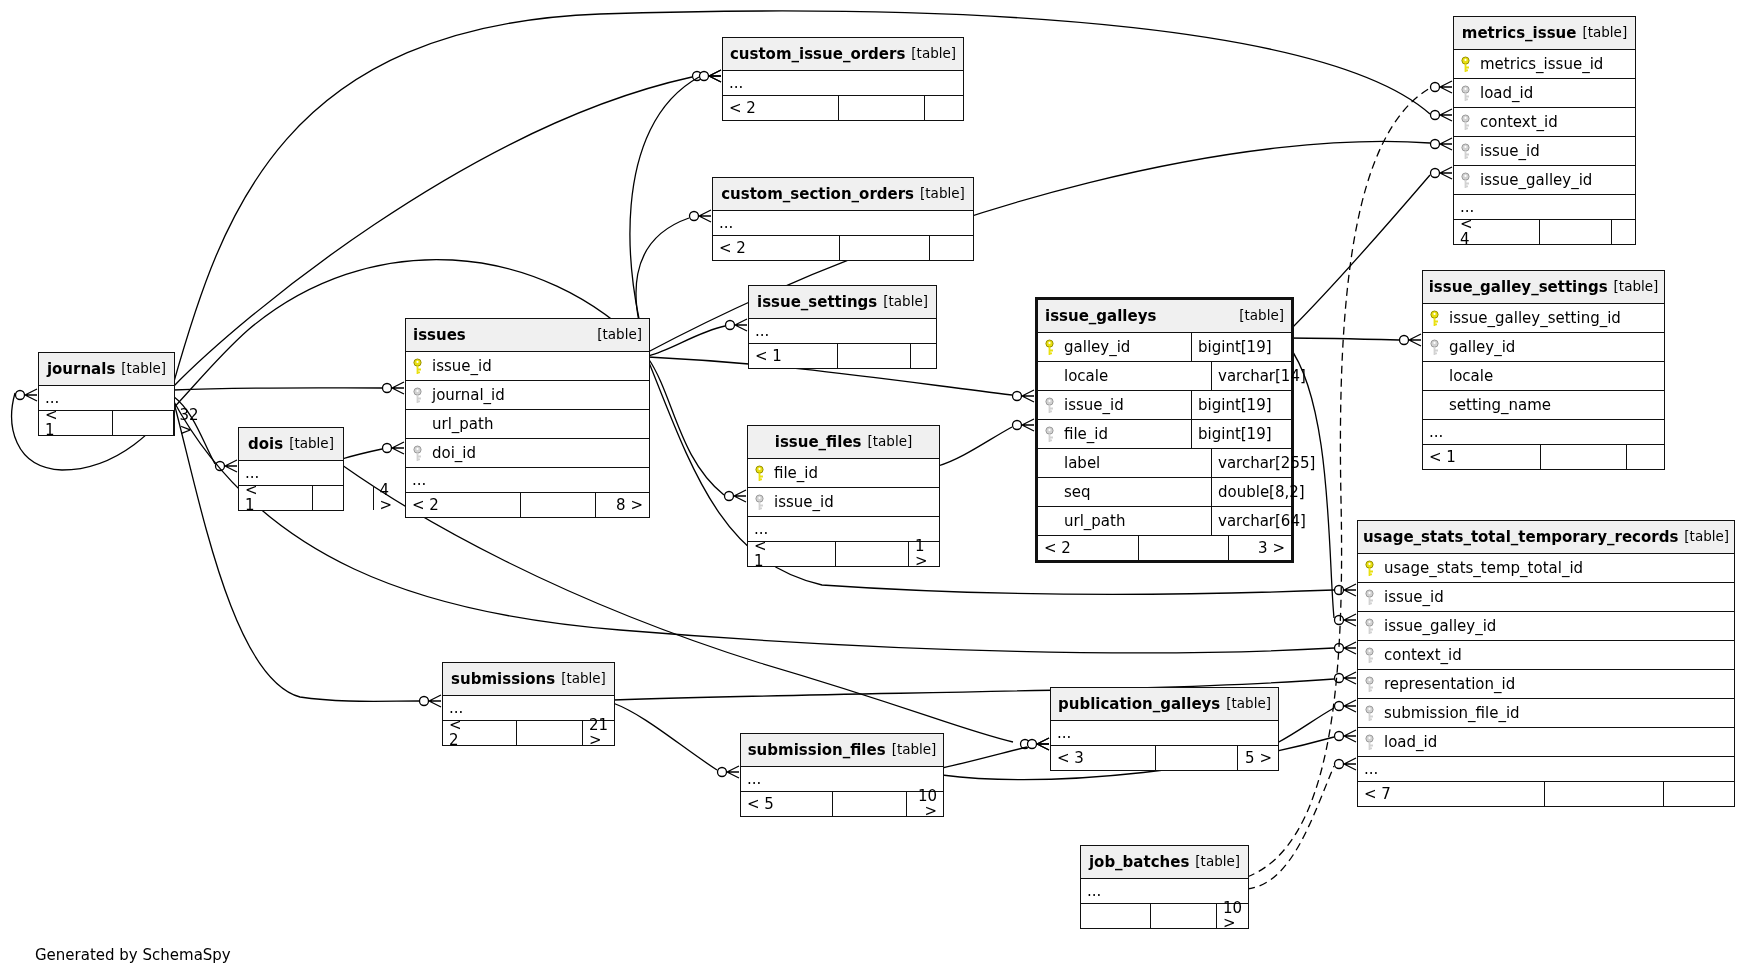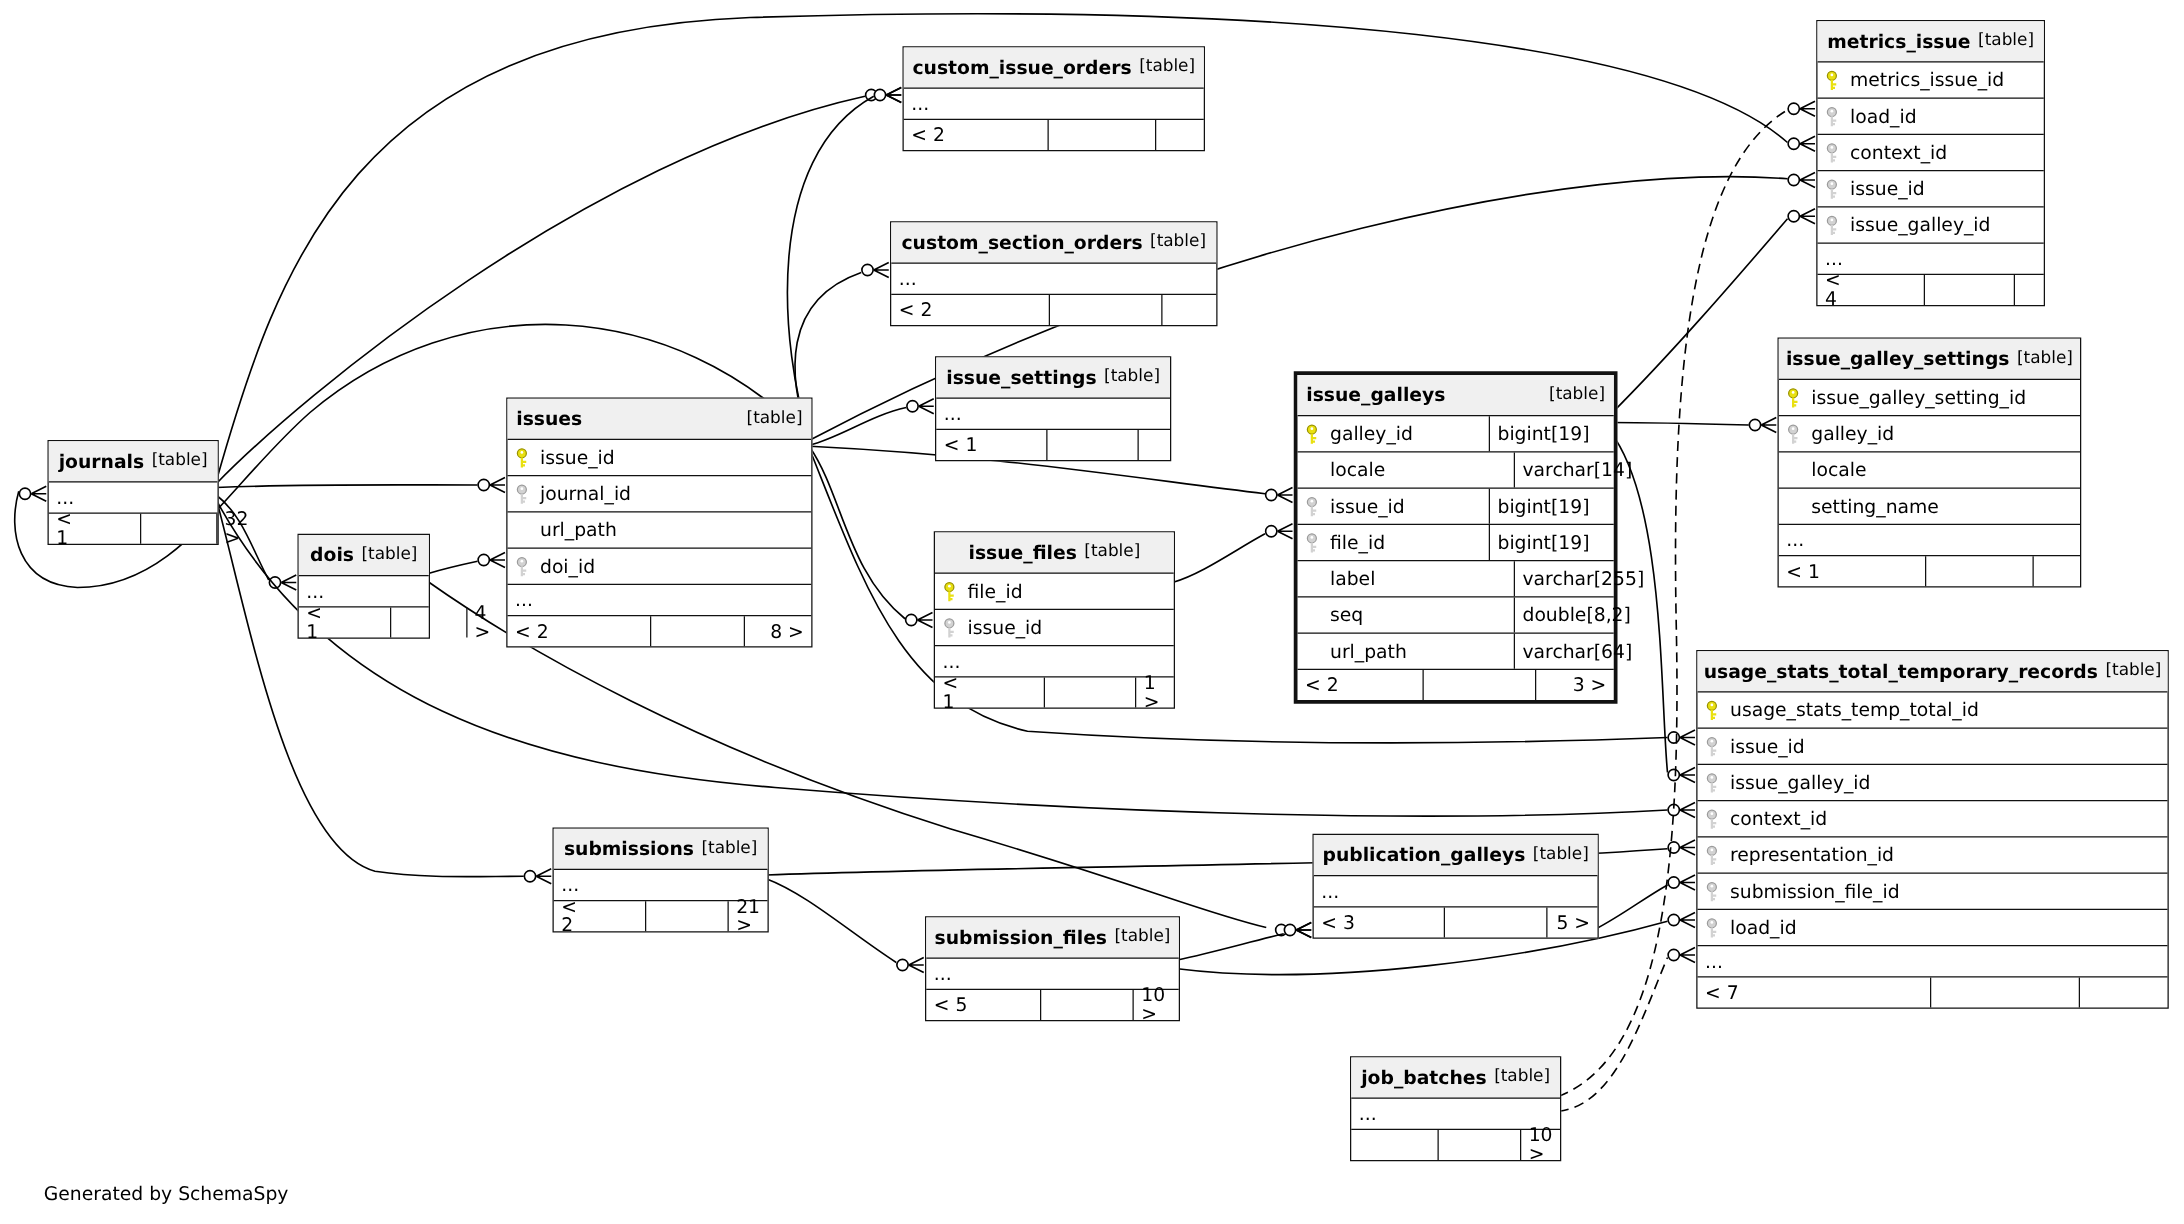--- a/index.html
+++ b/index.html
@@ -515,33 +515,33 @@
         <span class="tbl-name">submissions</span>
         <span class="tbl-tag">[table]</span>
       </div>
       <div class="tbl-row ellipsis-row">...</div>
       <div class="tbl-footer">
         <span style="width: 42%;">&lt; 2</span>
         <span style="width: 21%;"></span>
         <span class="f-right" style="width: 37%;">21 &gt;</span>
       </div>
     </div>
-    <div class="tbl" style="left: 740px; top: 733px; width: 202px;">
+    <div class="tbl" style="left: 740px; top: 733px; width: 202px; text-align: right;">
       <div class="tbl-header">
         <span class="tbl-name">submission_files</span>
         <span class="tbl-tag">[table]</span>
       </div>
       <div class="tbl-row ellipsis-row">...</div>
       <div class="tbl-footer">
         <span style="width: 43%;">&lt; 5</span>
         <span style="width: 22%;"></span>
         <span class="f-right" style="width: 35%;">10 &gt;</span>
       </div>
     </div>
-    <div class="tbl" style="left: 1050px; top: 667px; width: 227px;">
+    <div class="tbl" style="left: 1050px; top: 687px; width: 227px;">
       <div class="tbl-header">
         <span class="tbl-name">publication_galleys</span>
         <span class="tbl-tag">[table]</span>
       </div>
       <div class="tbl-row ellipsis-row">...</div>
       <div class="tbl-footer">
         <span style="width: 45%;">&lt; 3</span>
         <span style="width: 24%;"></span>
         <span class="f-right" style="width: 31%;">5 &gt;</span>
       </div>

